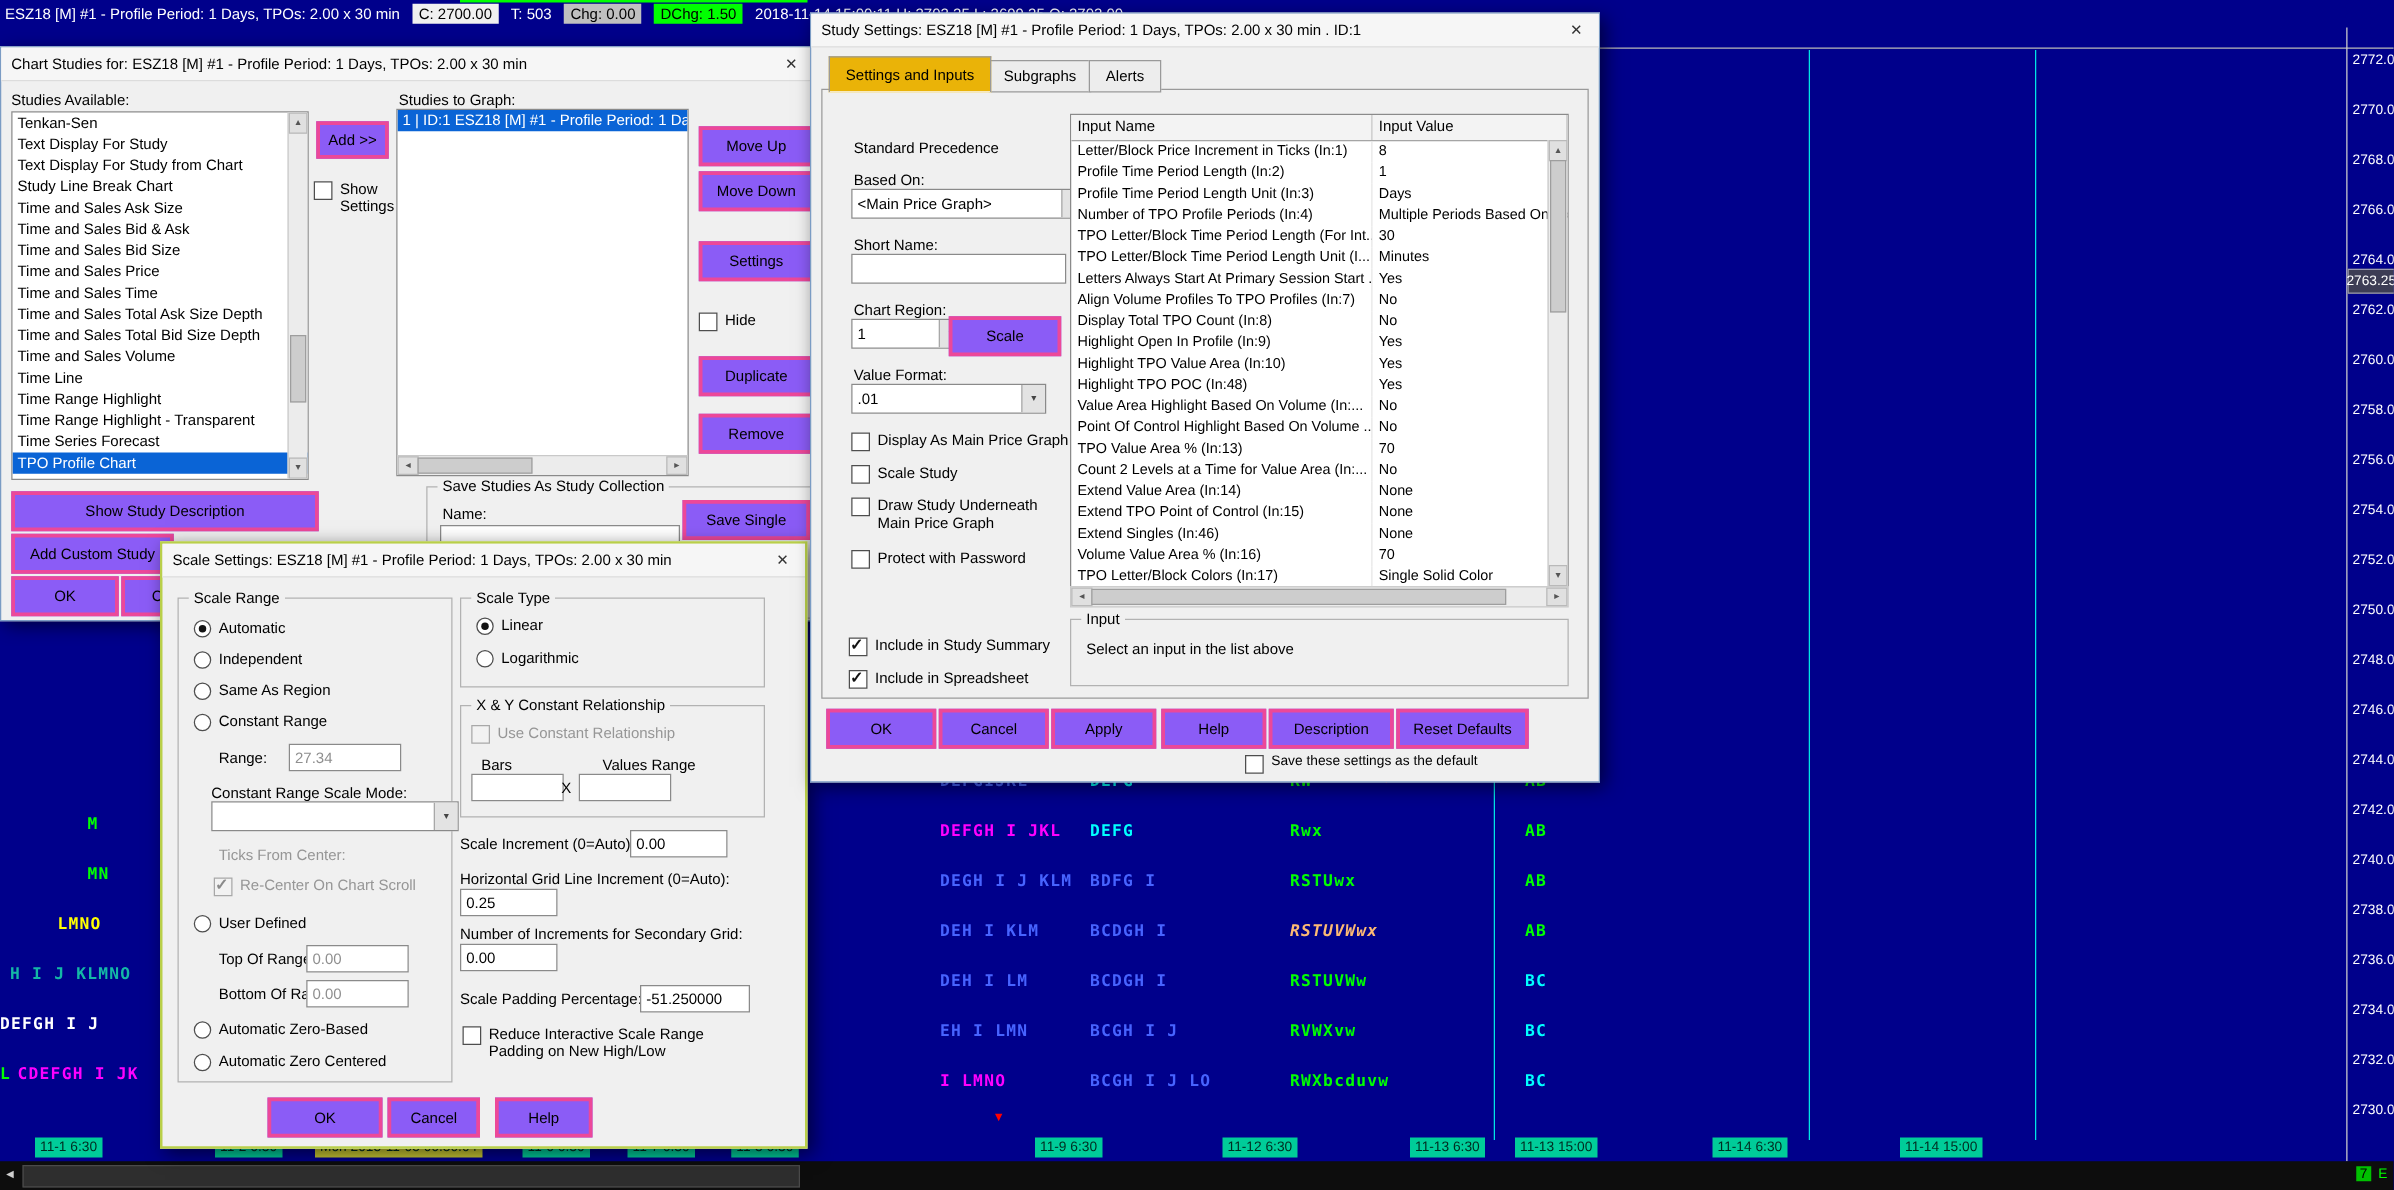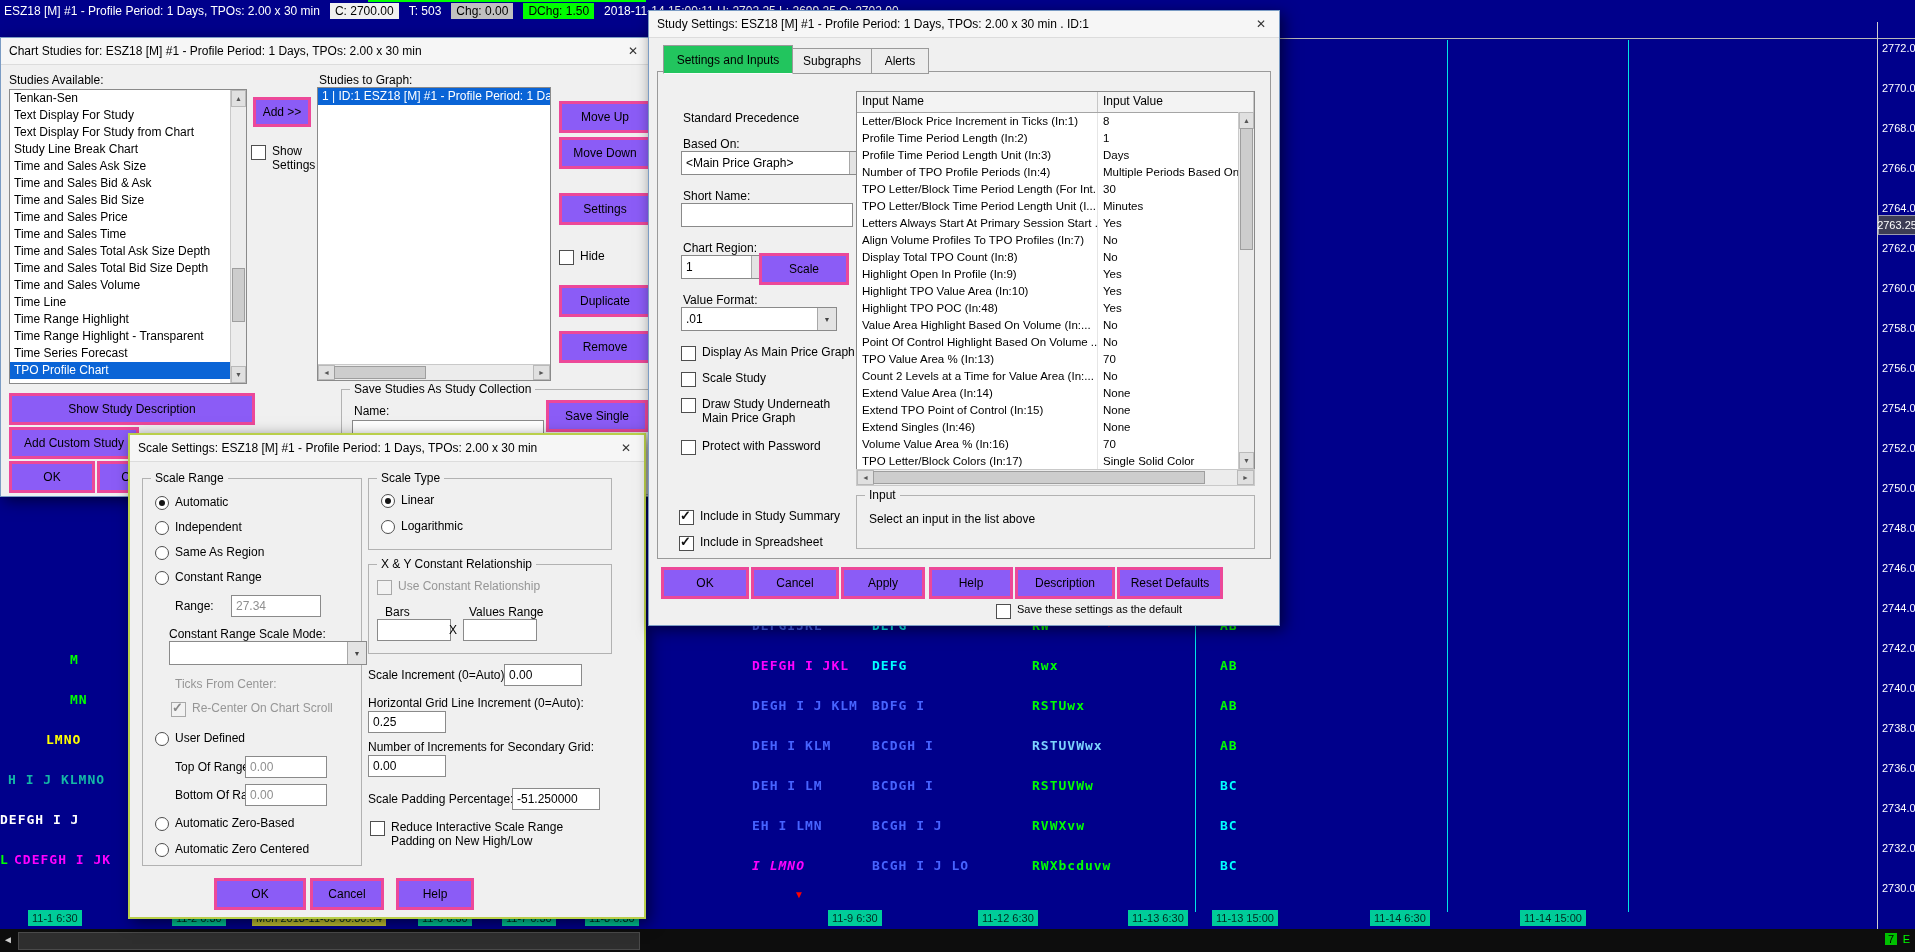--- a/index.html
+++ b/index.html
@@ -33,21 +33,21 @@
   .dis2.on .cbox::after{color:#8a8a8a}
   .lst{position:absolute;background:#fff;border:1px solid #8a8a8a;overflow:hidden}
   .li{height:17px;line-height:17px;padding:0 4px;white-space:nowrap;overflow:hidden}
   .li.sel{background:#0A64D6;color:#fff}
   .vsb{position:absolute;top:0;right:0;bottom:0;width:15px;background:#ececec;border-left:1px solid #c9c9c9}
   .hsb{position:absolute;left:0;right:0;bottom:0;height:15px;background:#ececec;border-top:1px solid #c9c9c9}
   .sb{position:absolute;background:#ececec;border:1px solid #c9c9c9}
   .sbb{position:absolute;display:flex;align-items:center;justify-content:center;font-size:7px;color:#555;background:#e0e0e0;border:1px solid #b9b9b9}
   .sbt{position:absolute;background:#cdcdcd;border:1px solid #9e9e9e}
   .tab{position:absolute;background:#ededed;border:1px solid #9a9a9a;display:flex;align-items:center;justify-content:center;z-index:1}
-  .tab.active{background:#22c55e;border-bottom:1px solid #fbfbfb;z-index:2}
+  .tab.active{background:#eab308;border-bottom:1px solid #fbfbfb;z-index:2}
   .panel{position:absolute;border:1px solid #9a9a9a;background:#f0f0f0}
   .grid{position:absolute;background:#fff;border:1px solid #8a8a8a;overflow:hidden}
   .ghead{display:flex;height:20px;background:#f3f3f3;border-bottom:1px solid #a5a5a5}
   .gh{padding:2px 5px;border-right:1px solid #c6c6c6;white-space:nowrap;overflow:hidden}
   .gh1{width:230px;flex:none}.gh2{flex:1}
   .grow{display:flex;height:17px;line-height:17px;font-size:11.5px}
   .gc1{width:230px;padding:0 5px;white-space:nowrap;overflow:hidden;flex:none;border-right:1px solid #e6e6e6}
   .gc2{flex:1;padding:0 5px;white-space:nowrap;overflow:hidden}
 </style>
 </head>
@@ -110,31 +110,31 @@
 <span class="tpo" style="left: 752px; top: 658px; color: rgb(255, 0, 255);">DEFGH I JKL</span>
 <span class="tpo" style="left: 872px; top: 658px; color: rgb(0, 255, 255);">DEFG</span>
 <span class="tpo" style="left: 1032px; top: 658px; color: rgb(0, 255, 0);">Rwx</span>
 <span class="tpo" style="left: 1220px; top: 658px; color: rgb(0, 255, 0);">AB</span>
 <span class="tpo" style="left: 752px; top: 698px; color: rgb(71, 99, 255);">DEGH I J KLM</span>
 <span class="tpo" style="left: 872px; top: 698px; color: rgb(71, 99, 255);">BDFG I</span>
 <span class="tpo" style="left: 1032px; top: 698px; color: rgb(0, 255, 0);">RSTUwx</span>
 <span class="tpo" style="left: 1220px; top: 698px; color: rgb(0, 255, 0);">AB</span>
 <span class="tpo" style="left: 752px; top: 738px; color: rgb(71, 99, 255);">DEH I KLM</span>
 <span class="tpo" style="left: 872px; top: 738px; color: rgb(71, 99, 255);">BCDGH I</span>
-<span class="tpo" style="left: 1032px; top: 738px; color: #7dd3fc;">RSTUVWwx</span>
+<span class="tpo" style="left: 1032px; top: 738px; color: #fdba74; font-style: italic;">RSTUVWwx</span>
 <span class="tpo" style="left: 1220px; top: 738px; color: rgb(0, 255, 0);">AB</span>
 <span class="tpo" style="left: 752px; top: 778px; color: rgb(71, 99, 255);">DEH I LM</span>
 <span class="tpo" style="left: 872px; top: 778px; color: rgb(71, 99, 255);">BCDGH I</span>
 <span class="tpo" style="left: 1032px; top: 778px; color: rgb(0, 255, 0);">RSTUVWw</span>
 <span class="tpo" style="left: 1220px; top: 778px; color: rgb(0, 255, 255);">BC</span>
 <span class="tpo" style="left: 752px; top: 818px; color: rgb(71, 99, 255);">EH I LMN</span>
 <span class="tpo" style="left: 872px; top: 818px; color: rgb(71, 99, 255);">BCGH I J</span>
 <span class="tpo" style="left: 1032px; top: 818px; color: rgb(0, 255, 0);">RVWXvw</span>
 <span class="tpo" style="left: 1220px; top: 818px; color: rgb(0, 255, 255);">BC</span>
-<span class="tpo" style="left: 752px; top: 858px; color: rgb(255, 0, 255); font-style: italic;">I LMNO</span>
+<span class="tpo" style="left: 752px; top: 858px; color: rgb(255, 0, 255);">I LMNO</span>
 <span class="tpo" style="left: 872px; top: 858px; color: rgb(71, 99, 255);">BCGH I J LO</span>
 <span class="tpo" style="left: 1032px; top: 858px; color: rgb(0, 255, 0);">RWXbcduvw</span>
 <span class="tpo" style="left: 1220px; top: 858px; color: rgb(0, 255, 255);">BC</span>
 
 <span class="marker" style="left:1104px;top:618px">▼</span>
 <span class="marker" style="left:794px;top:889px">▼</span>
 
 <div class="abs" style="left:0;top:908px;width:1877px;height:21px;z-index:1">
   <span class="tlabel" style="left:28px">11-1 6:30</span>
   <span class="tlabel" style="left:172px">11-2 6:30</span>
@@ -293,21 +293,21 @@
       </div>
   </div>
 
   <div class="grp" style="left:238px;top:129px;width:242px;height:88px">
     <span class="gl">X &amp; Y Constant Relationship</span>
     <div class="chk dis2" style="left:8px;top:14px">
         <span class="cbox"></span>
         <span>Use Constant Relationship</span>
       </div>
     <div class="lbl" style="left:16px;top:40px">Bars</div>
-    <div class="lbl" style="left:100px;top:40px">Values Range</div>
+    <div class="lbl" style="left:113px;top:40px">Values Range</div>
     <div class="tb dis" style="left:8px;top:54px;width:64px;height:20px"></div>
     <div class="lbl" style="left:80px;top:58px">X</div>
     <div class="tb dis" style="left:94px;top:54px;width:64px;height:20px"></div>
   </div>
 
   <div class="lbl" style="left:238px;top:233px">Scale Increment (0=Auto):</div>
   <div class="tb" style="left:374px;top:229px;width:68px;height:20px">0.00</div>
   <div class="lbl" style="left:238px;top:261px">Horizontal Grid Line Increment (0=Auto):</div>
   <div class="tb" style="left:238px;top:276px;width:68px;height:20px">0.25</div>
   <div class="lbl" style="left:238px;top:305px">Number of Increments for Secondary Grid:</div>

